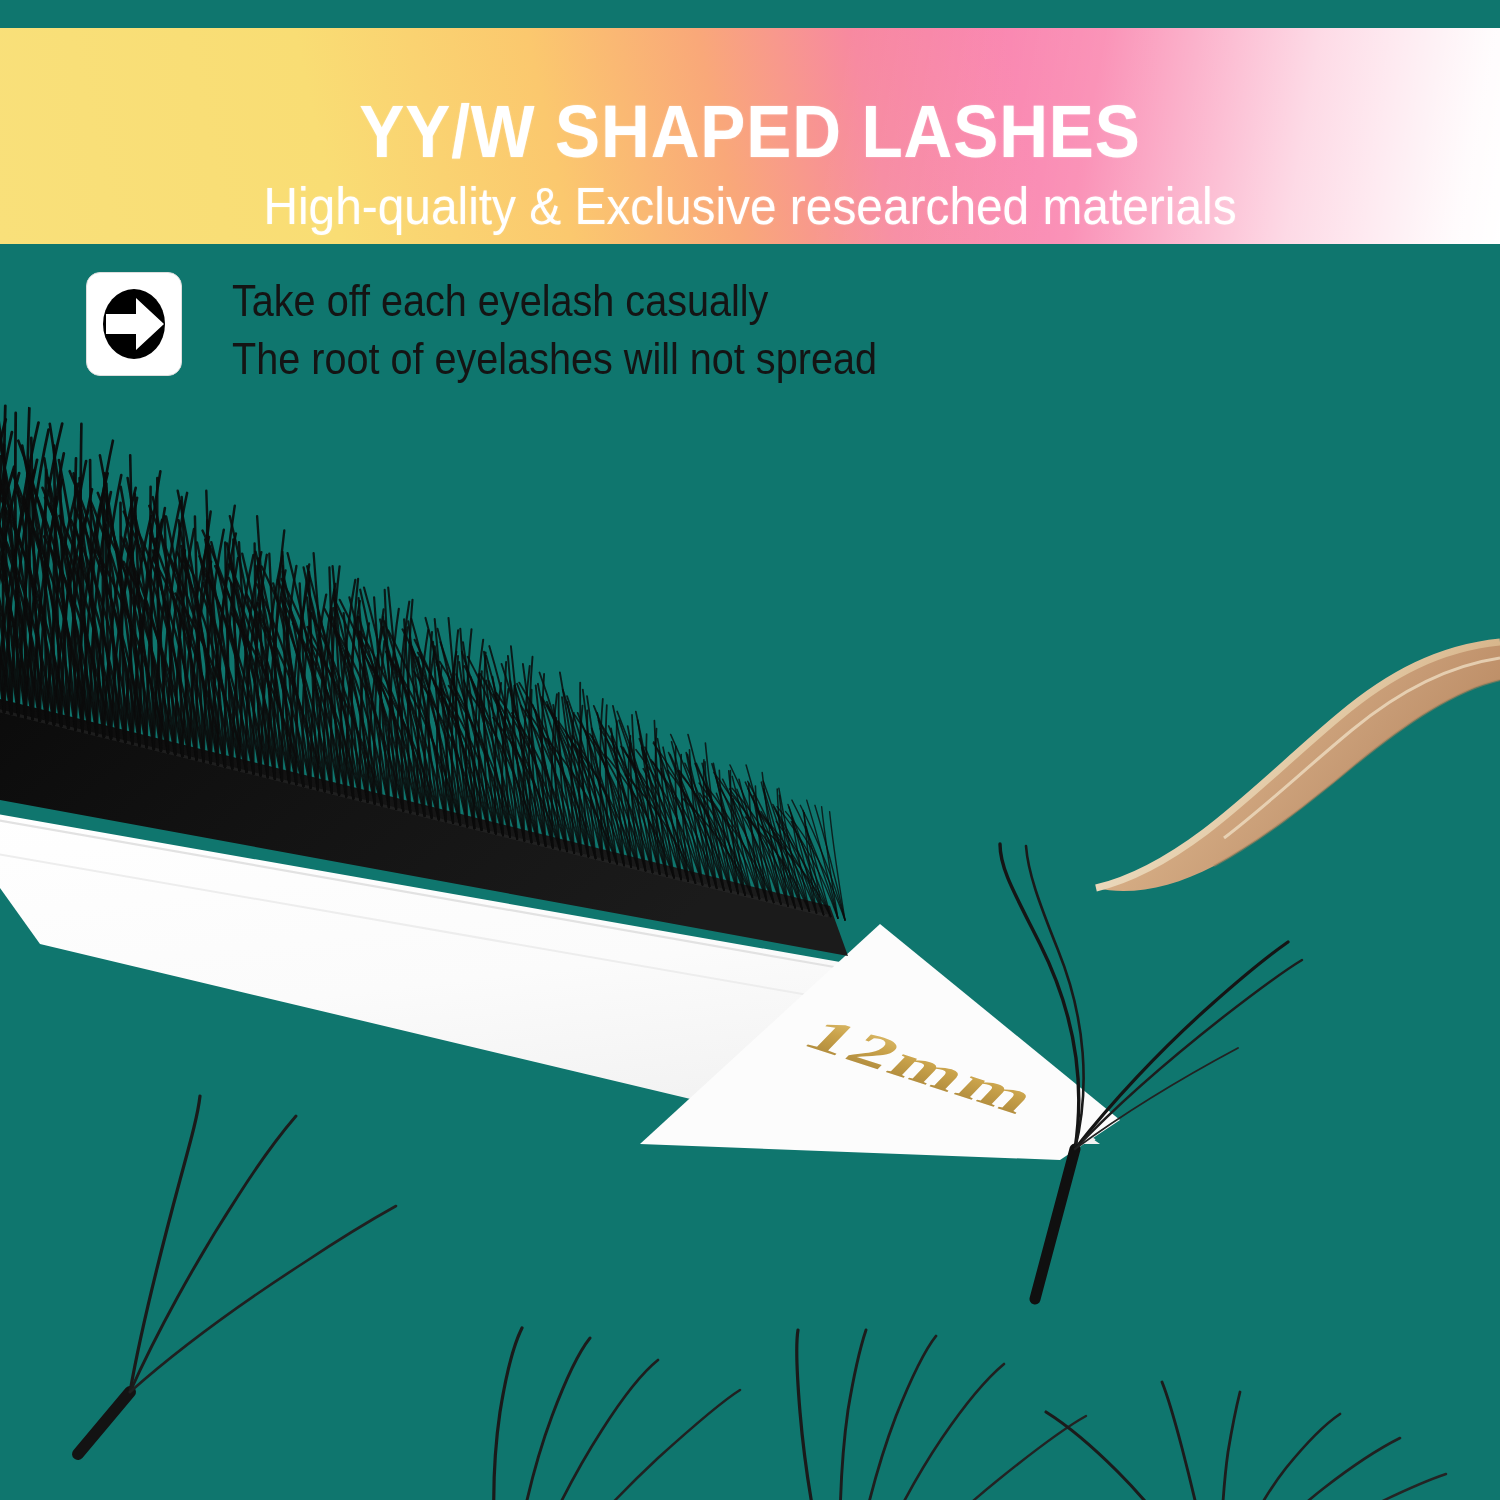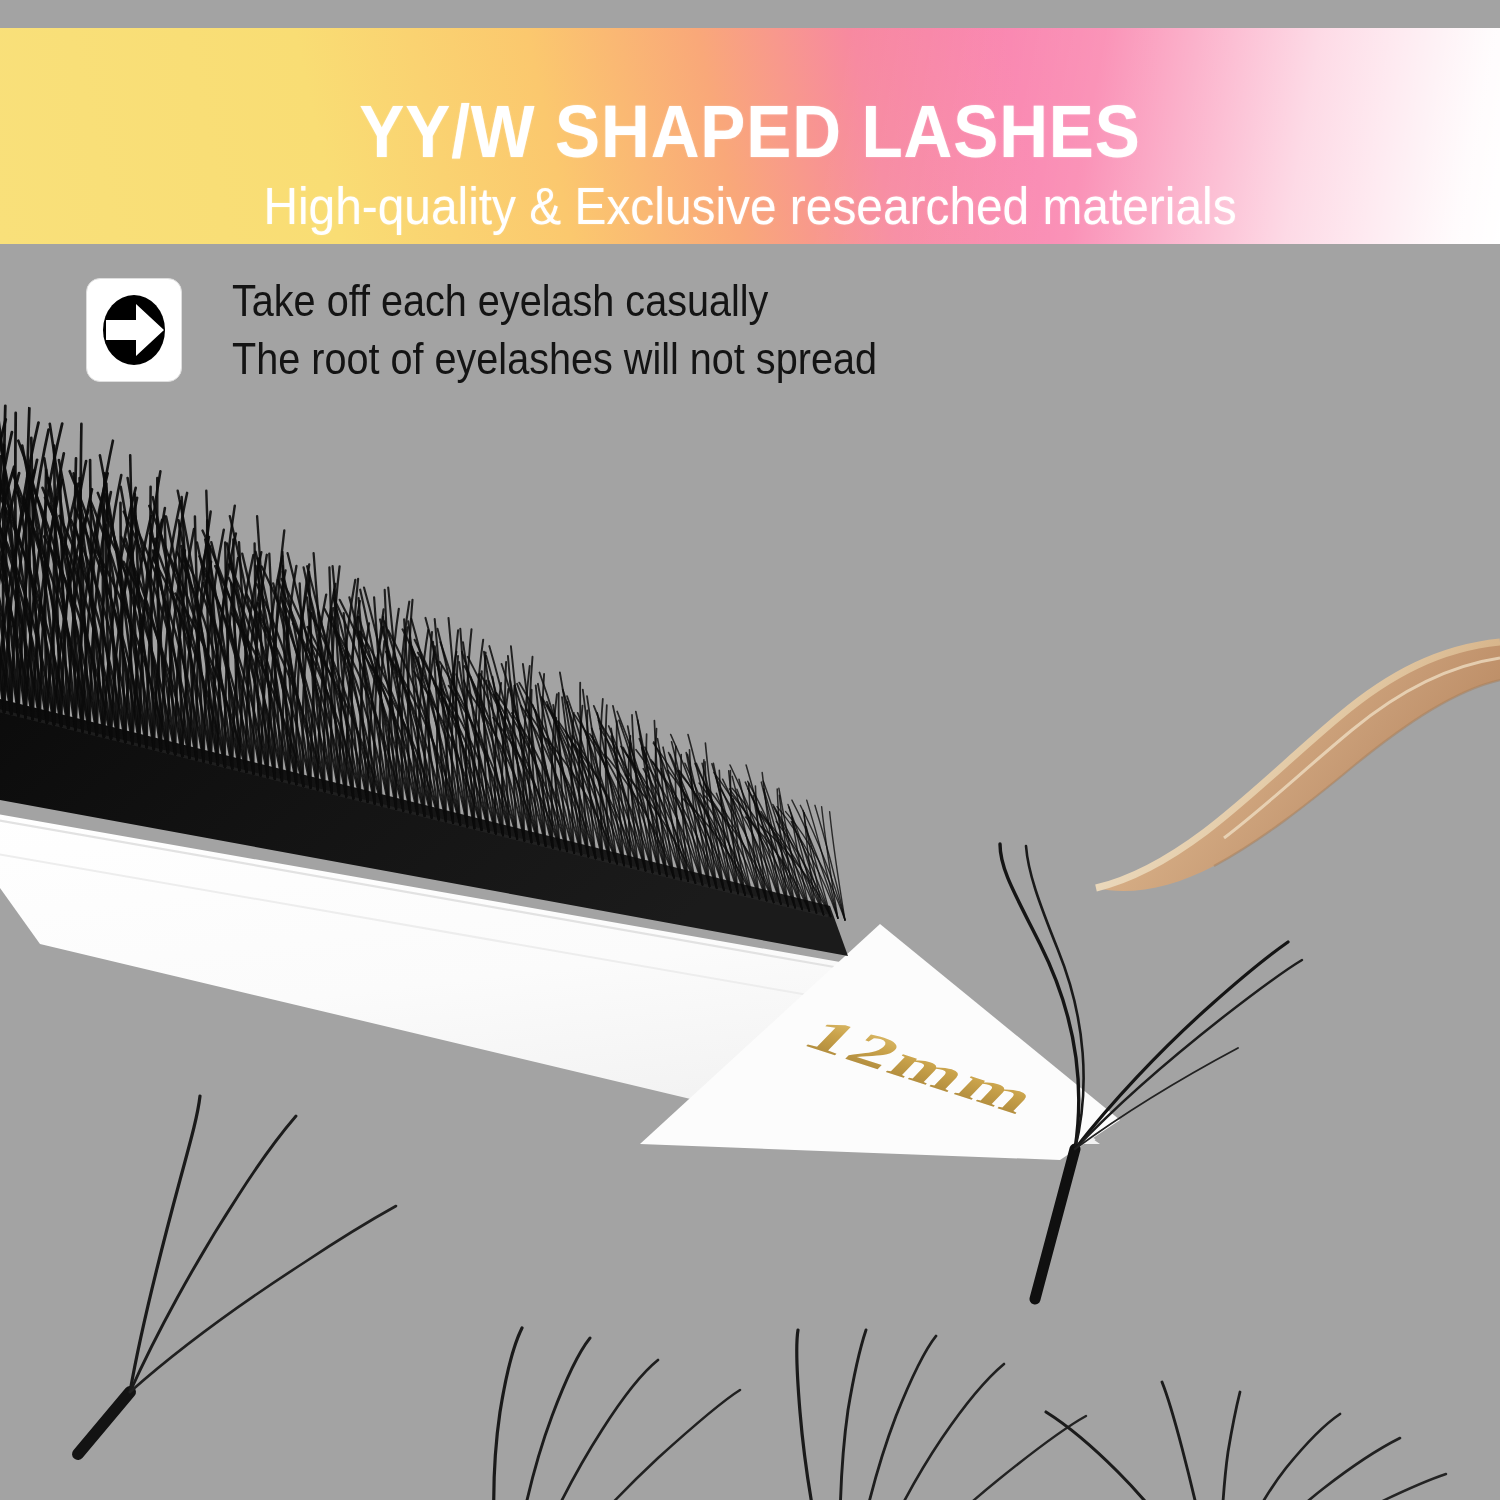--- a/index.html
+++ b/index.html
@@ -4,21 +4,21 @@
 <title>YY/W Shaped Lashes</title>
 <style>
   html,body{margin:0;padding:0;}
   body{
     width:1500px;height:1500px;
     background:#ffffff;
     font-family:"Liberation Sans","DejaVu Sans",sans-serif;
     overflow:hidden;
     position:relative;
   }
-  #stage{position:relative;width:1500px;height:1500px;background:#a3a3a3;overflow:hidden;}
+  #stage{position:relative;width:1500px;height:1500px;background:#0f766e;overflow:hidden;}
 
   
   .banner{
     position:absolute;left:0;top:28px;width:1500px;height:216px;
     background:
       linear-gradient(100deg,
         rgba(255,255,255,0) 0%,
         rgba(255,255,255,0) 55%,
         rgba(255,255,255,0.18) 72%,
         rgba(255,255,255,0.70) 86%,
@@ -54,21 +54,21 @@
     font-weight:400;
     line-height:1;
     transform:scaleX(0.92);
     white-space:nowrap;
     text-shadow:0 0 2px rgba(255,255,255,0.35);
   }
 
   
   .instruction{
     position:absolute;left:86px;top:272px;
-    display:flex;align-items:center;gap:0;
+    display:flex;gap:0;
   }
   .icon-box{
     width:96px;height:104px;
     background:#ffffff;
     border:1.5px solid #dedede;
     border-radius:14px;
     display:flex;align-items:center;justify-content:center;
     flex:none;
     box-sizing:border-box;
   }

